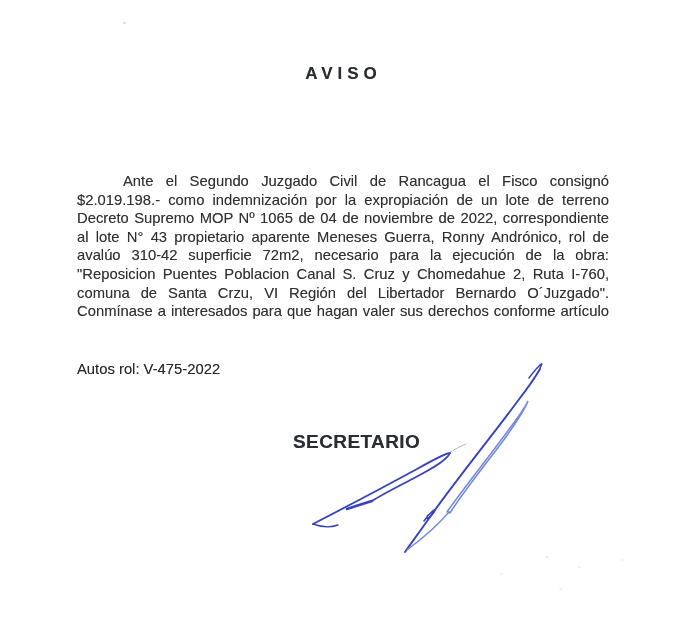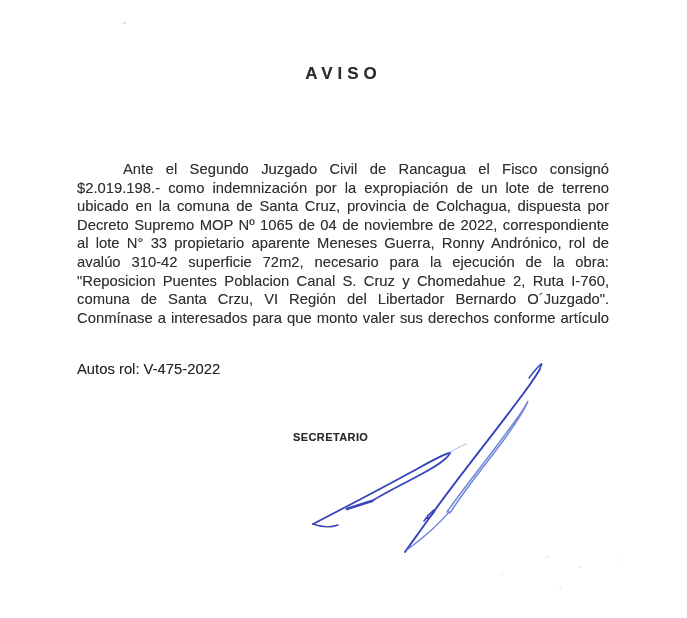--- a/index.html
+++ b/index.html
@@ -6,34 +6,34 @@
   .page {
     position:relative; width:687px; height:618px; background:#ffffff;
     font-family:"Liberation Sans", sans-serif; color:#2e2e2e; overflow:hidden;
   }
   .title {
     position:absolute; top:64px; left:0; right:0; text-align:center;
     font-size:17px; font-weight:bold; letter-spacing:5px; color:#2a2d31;
     text-shadow:0 0 0.4px rgba(30,30,30,0.45);
   }
   .para {
-    position:absolute; left:77px; top:160px; width:532px;
+    position:absolute; left:77px; top:172px; width:532px;
     font-size:14.8px; line-height:18.6px; color:#30302f;
     text-shadow:0 0 0.4px rgba(30,30,30,0.40);
   }
   .line { text-align:justify; text-align-last:justify; }
   .para .line:first-of-type { padding-left:46px; }
   .autos {
     position:absolute; left:77px; top:360px; width:532px;
     font-size:14.8px; line-height:18.6px; font-weight:normal; color:#272727;
     text-shadow:0 0 0.4px rgba(30,30,30,0.45);
   }
   .secretario {
     position:absolute; left:293px; top:431px;
-    font-size:11px; font-weight:bold; letter-spacing:0.4px; color:#2a2d31;
+    font-size:19px; font-weight:bold; letter-spacing:0.4px; color:#2a2d31;
     text-shadow:0 0 0.4px rgba(30,30,30,0.45);
   }
   .signature { position:absolute; left:0; top:0; pointer-events:none; }
   .speck { position:absolute; border-radius:50%; }
   .speck.s1 { left:123px; top:22px;  width:3px; height:2px; background:#d9d9d9; }
   .speck.s2 { left:545px; top:556px; width:4px; height:2px; background:#e6e9f3; }
   .speck.s3 { left:578px; top:566px; width:3px; height:2px; background:#e9ebf4; }
   .speck.s4 { left:559px; top:588px; width:3px; height:2px; background:#eeeef3; }
   .speck.s5 { left:500px; top:573px; width:3px; height:2px; background:#f0f0f4; }
   .speck.s6 { left:621px; top:559px; width:3px; height:2px; background:#f1f1f6; }
@@ -42,27 +42,26 @@
 <body>
 
 <div class="page">
 
   <div class="title">AVISO</div>
 
   <div class="para">
 
   <div class="line">Ante el Segundo Juzgado Civil de Rancagua el Fisco consignó</div>
       <div class="line">$2.019.198.- como indemnización por la expropiación de un lote de terreno</div>
-      <div class="line">ubicado en la comuna de Santa Cruz, provincia de Colchagua, dispuesta por</div>
       <div class="line">Decreto Supremo MOP Nº 1065 de 04 de noviembre de 2022, correspondiente</div>
-      <div class="line">al lote N° 33 propietario aparente Meneses Guerra, Ronny Andrónico, rol de</div>
+      <div class="line">al lote N° 43 propietario aparente Meneses Guerra, Ronny Andrónico, rol de</div>
       <div class="line">avalúo 310-42 superficie 72m2, necesario para la ejecución de la obra:</div>
       <div class="line">"Reposicion Puentes Poblacion Canal S. Cruz y Chomedahue 2, Ruta I-760,</div>
       <div class="line">comuna de Santa Crzu, VI Región del Libertador Bernardo O´Juzgado".</div>
-      <div class="line">Conmínase a interesados para que monto valer sus derechos conforme artículo</div>
+      <div class="line">Conmínase a interesados para que hagan valer sus derechos conforme artículo</div>
     </div>
 
   <div class="autos">Autos rol: V-475-2022</div>
 
   <div class="secretario">SECRETARIO</div>
 
   <svg class="signature" width="687" height="618" viewBox="0 0 687 618" fill="none">
 
     <path d="M313 524 C342 509 384 487 417 469 C433 460 447 453 450 453" stroke-width="1.8" stroke-linecap="round" stroke="#3743bc"></path>
     <path d="M450 453 C447 460 433 468 416 477 C399 486 383 494 372 501" stroke-width="1.8" stroke-linecap="round" stroke="#3743bc"></path>

